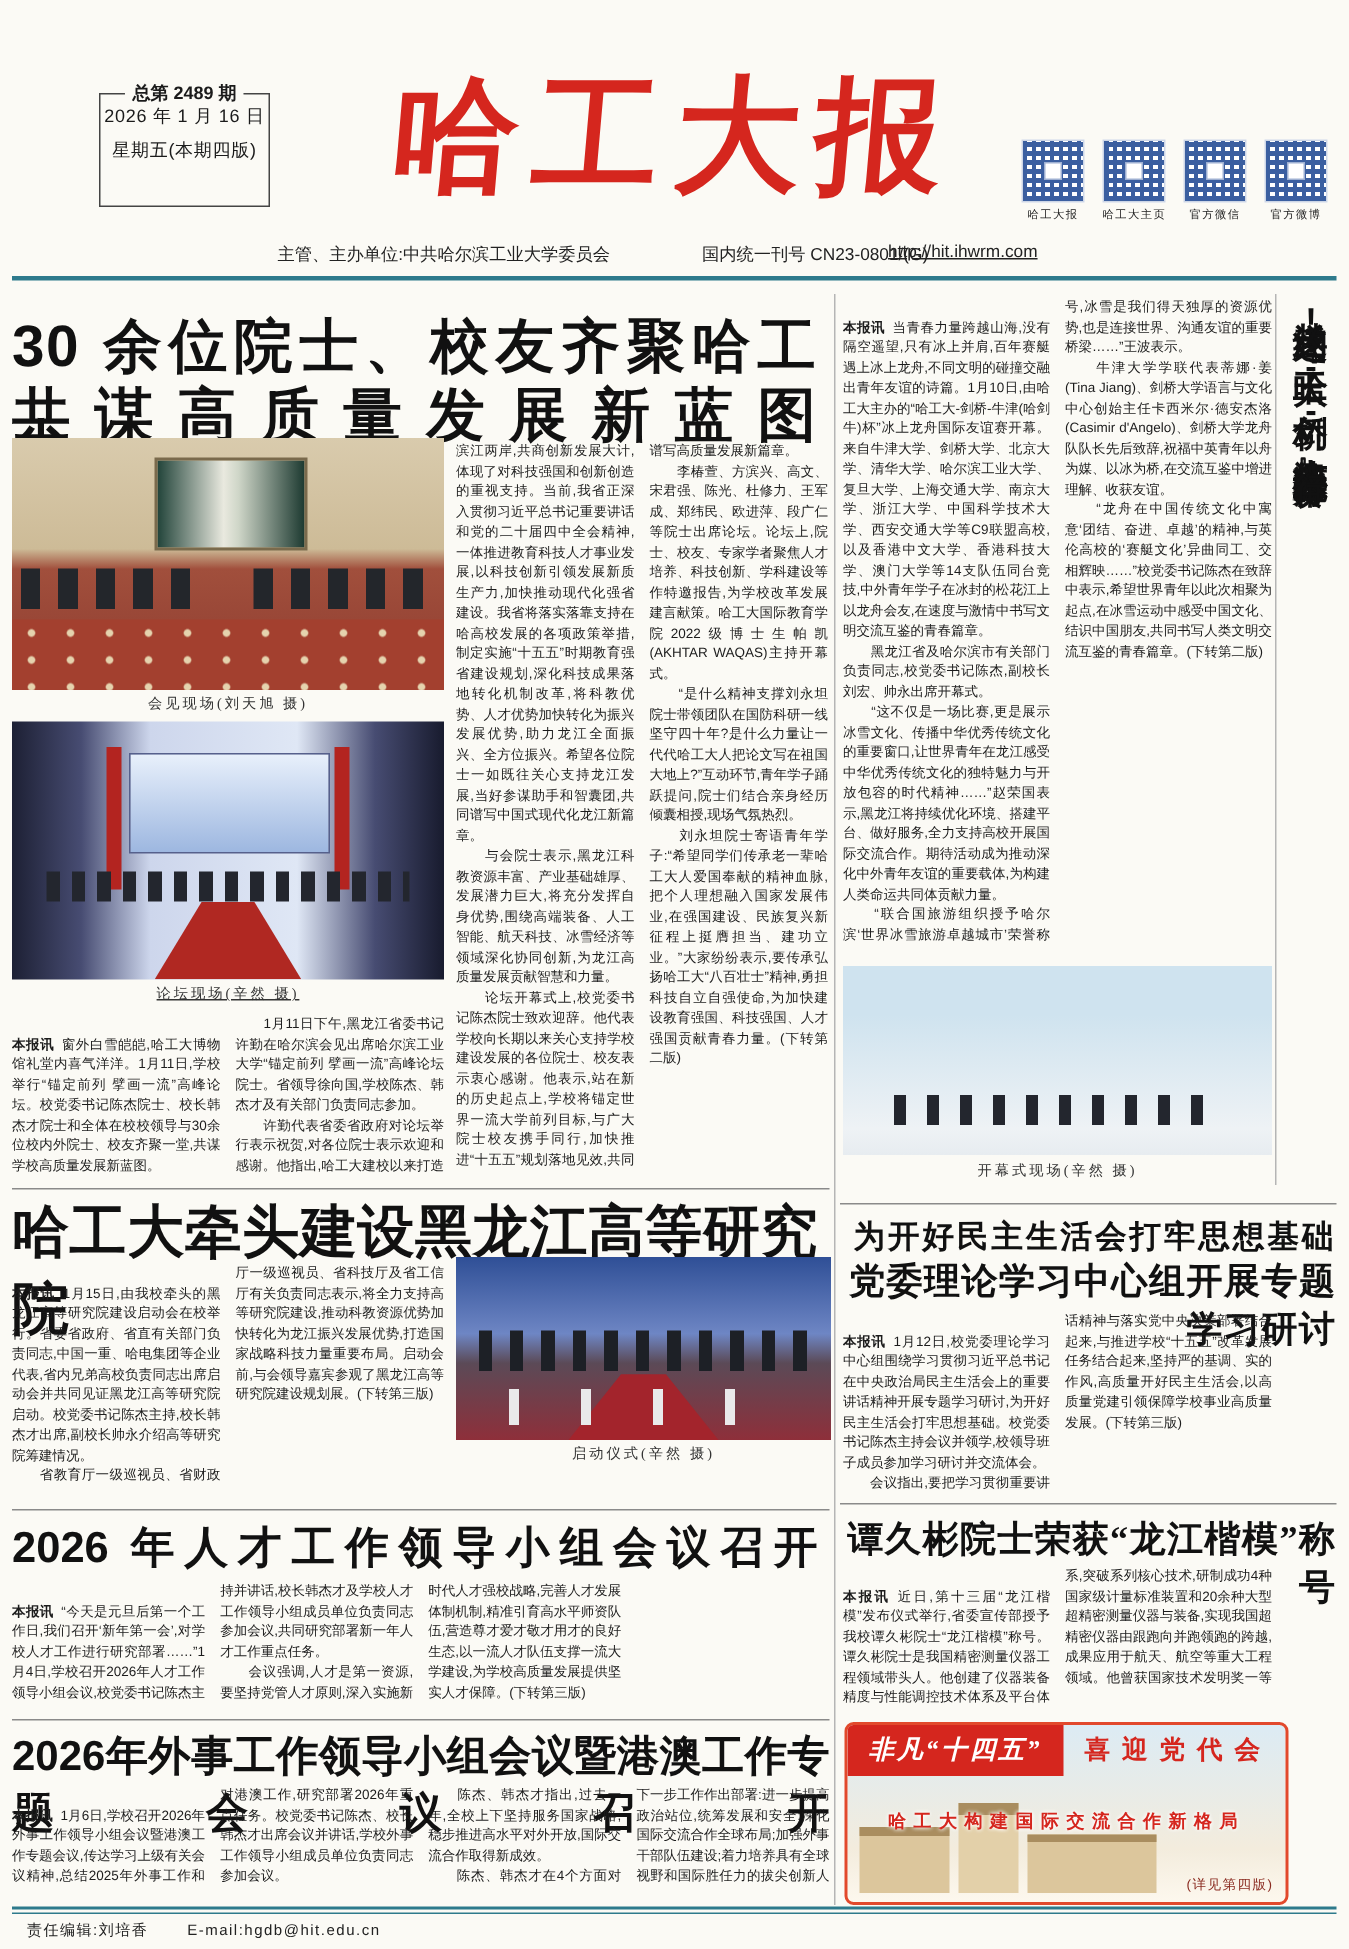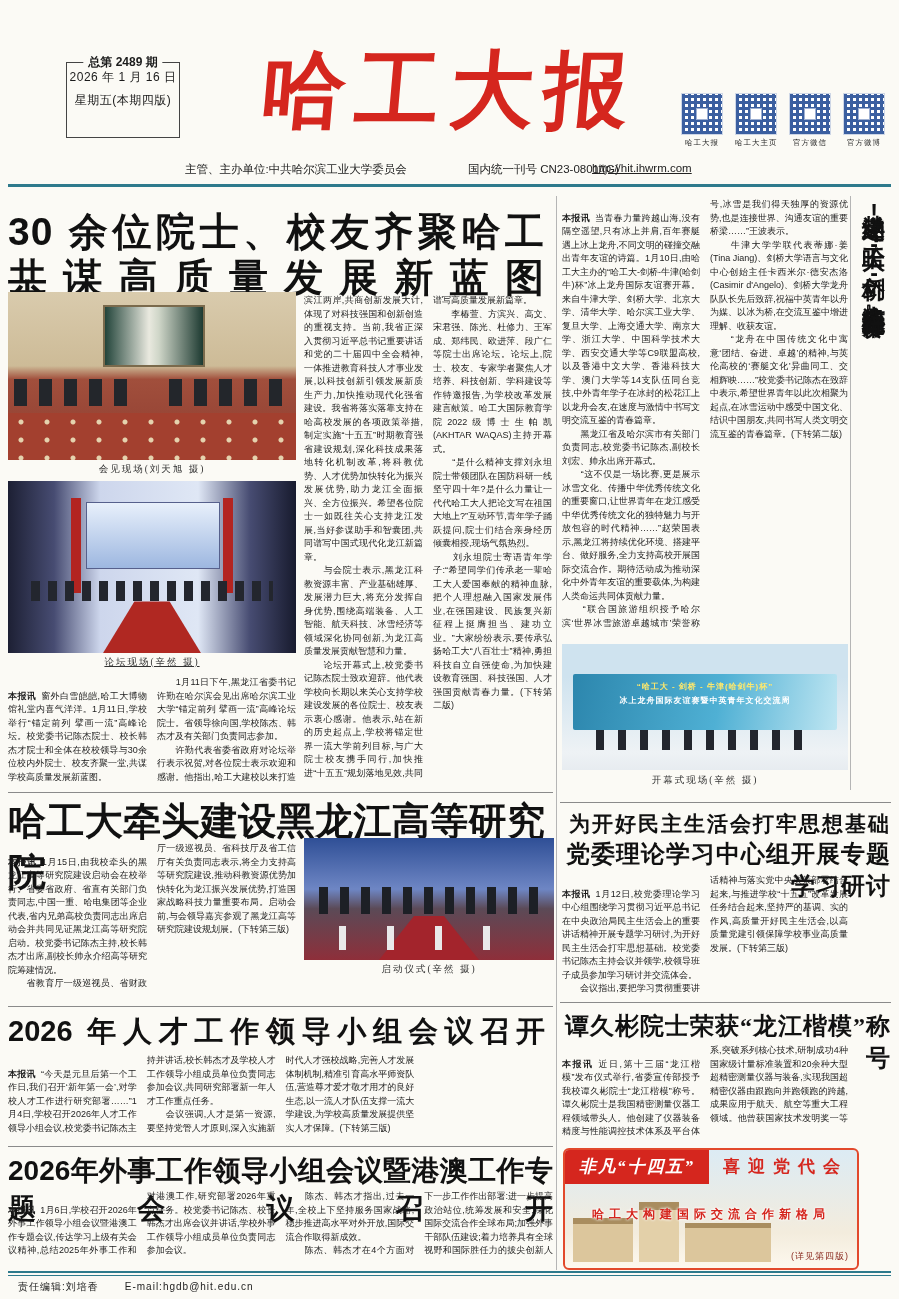--- a/index.html
+++ b/index.html
@@ -159,24 +159,20 @@
 <div class="abs body-txt cols2" style="left:562px;top:198px;width:286px;height:442px;">
   <span class="lede">本报讯</span><span>当青春力量跨越山海,没有隔空遥望,只有冰上并肩,百年赛艇遇上冰上龙舟,不同文明的碰撞交融出青年友谊的诗篇。1月10日,由哈工大主办的“哈工大-剑桥-牛津(哈剑牛)杯”冰上龙舟国际友谊赛开幕。来自牛津大学、剑桥大学、北京大学、清华大学、哈尔滨工业大学、复旦大学、上海交通大学、南京大学、浙江大学、中国科学技术大学、西安交通大学等C9联盟高校,以及香港中文大学、香港科技大学、澳门大学等14支队伍同台竞技,中外青年学子在冰封的松花江上以龙舟会友,在速度与激情中书写文明交流互鉴的青春篇章。
 　　黑龙江省及哈尔滨市有关部门负责同志,校党委书记陈杰,副校长刘宏、帅永出席开幕式。
 　　“这不仅是一场比赛,更是展示冰雪文化、传播中华优秀传统文化的重要窗口,让世界青年在龙江感受中华优秀传统文化的独特魅力与开放包容的时代精神……”赵荣国表示,黑龙江将持续优化环境、搭建平台、做好服务,全力支持高校开展国际交流合作。期待活动成为推动深化中外青年友谊的重要载体,为构建人类命运共同体贡献力量。
 　　“联合国旅游组织授予哈尔滨‘世界冰雪旅游卓越城市’荣誉称号,冰雪是我们得天独厚的资源优势,也是连接世界、沟通友谊的重要桥梁……”王波表示。
 　　牛津大学学联代表蒂娜·姜(Tina Jiang)、剑桥大学语言与文化中心创始主任卡西米尔·德安杰洛(Casimir d'Angelo)、剑桥大学龙舟队队长先后致辞,祝福中英青年以舟为媒、以冰为桥,在交流互鉴中增进理解、收获友谊。
 　　“龙舟在中国传统文化中寓意‘团结、奋进、卓越’的精神,与英伦高校的‘赛艇文化’异曲同工、交相辉映……”校党委书记陈杰在致辞中表示,希望世界青年以此次相聚为起点,在冰雪运动中感受中国文化、结识中国朋友,共同书写人类文明交流互鉴的青春篇章。(下转第二版)</span>
 </div>
 
 <div class="photo ph-dragon" style="left:562px;top:644px;width:286px;height:126px;">
-  <div class="banner">
-    <div class="b1">“哈工大 - 剑桥 - 牛津(哈剑牛)杯”</div>
-    <div class="b2">冰上龙舟国际友谊赛暨中英青年文化交流周</div>
-  </div>
   <div class="figures"></div>
 </div>
 <div class="abs caption" style="left:562px;top:774px;width:286px;">开幕式现场(辛然 摄)</div>
 
 <div class="abs v-headline" style="left:854px;top:196px;width:40px;height:596px;">越洋之约!『哈工大-剑桥-牛津杯』冰上龙舟赛举行</div>
 
 <div class="abs h-just h-research" style="left:8px;top:796px;width:537px;">哈工大牵头建设黑龙江高等研究院</div>
 <div class="abs body-txt cols2" style="left:8px;top:842px;width:288px;height:156px;">
   <span class="lede">本报讯</span><span>1月15日,由我校牵头的黑龙江高等研究院建设启动会在校举行。省委省政府、省直有关部门负责同志,中国一重、哈电集团等企业代表,省内兄弟高校负责同志出席启动会并共同见证黑龙江高等研究院启动。校党委书记陈杰主持,校长韩杰才出席,副校长帅永介绍高等研究院筹建情况。
 　　省教育厅一级巡视员、省财政厅一级巡视员、省科技厅及省工信厅有关负责同志表示,将全力支持高等研究院建设,推动科教资源优势加快转化为龙江振兴发展优势,打造国家战略科技力量重要布局。启动会前,与会领导嘉宾参观了黑龙江高等研究院建设规划展。(下转第三版)</span>

